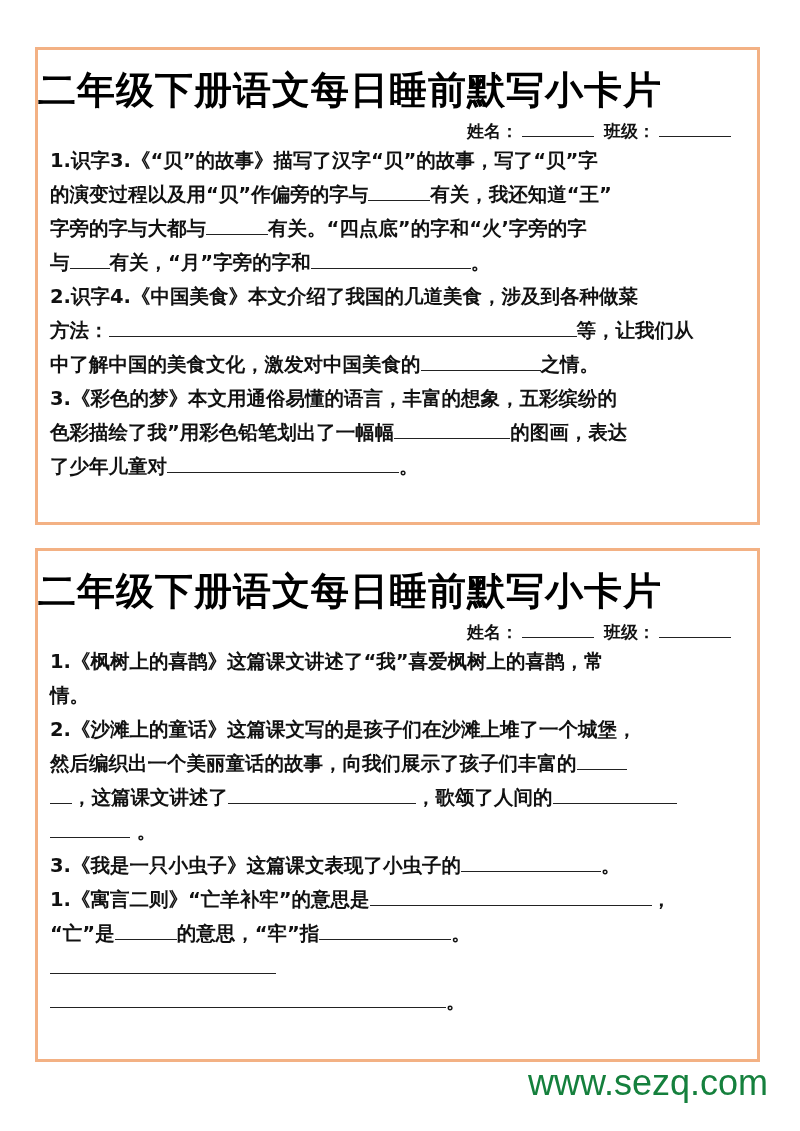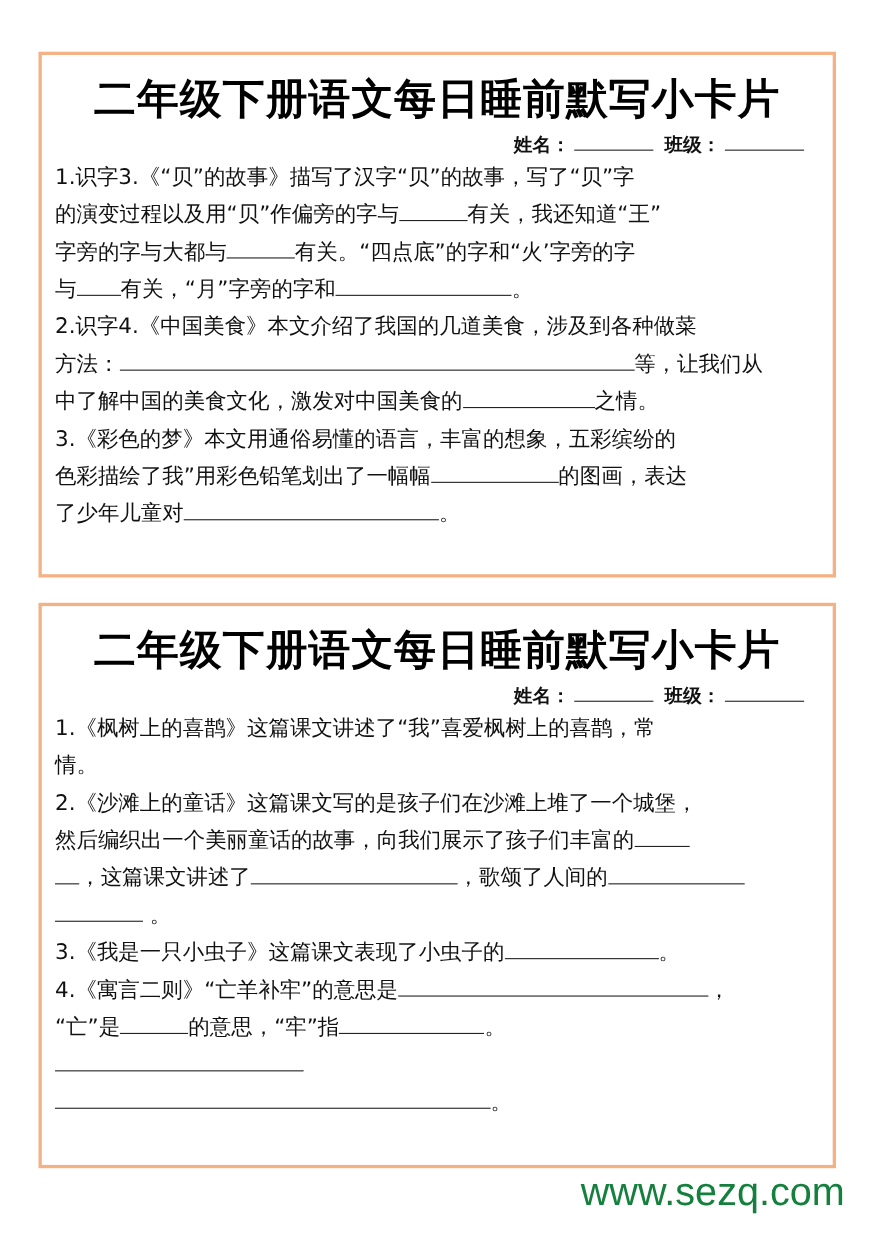--- a/index.html
+++ b/index.html
@@ -8,31 +8,31 @@
     font-family: "DejaVu Sans", "Liberation Sans", sans-serif; color: #111;
     overflow: hidden;
   }
   .card {
     position: absolute; left: 35px; width: 725px;
     border: 3px solid #f3b184; box-sizing: border-box; background: #fff;
   }
   #card1 { top: 47px; height: 478px; }
   #card2 { top: 548px; height: 514px; }
   .title {
-    text-align: center; font-family: "DejaVu Serif", "Liberation Serif", serif;
+    font-family: "DejaVu Serif", "Liberation Serif", serif;
     font-weight: bold; font-size: 38px; letter-spacing: 1px;
     margin-top: 14px; height: 52px; line-height: 52px; color: #000;
   }
   .namerow {
     text-align: right; font-size: 17px; font-weight: bold;
     padding-right: 22px; margin-top: 2px; height: 26px; line-height: 26px;
   }
   .namerow .blank { display: inline-block; width: 72px; border-bottom: 1.5px solid #222; height: 18px; vertical-align: baseline; margin: 0 4px; }
   .body { padding: 0 12px 0 12px; font-size: 19.5px; line-height: 34px; }
-  .line { white-space: nowrap; height: 34px; }
+  .line { white-space: nowrap; height: 34px; font-weight: bold; }
   .b { display: inline-block; border-bottom: 1.5px solid #222; height: 22px; vertical-align: baseline; }
   .watermark {
     position: absolute; right: 32px; top: 1062px;
     font-family: "Liberation Sans", sans-serif; font-size: 36px; color: #15803d;
   }
 </style>
 </head>
 <body>
 
 <div class="card" id="card1">
@@ -62,20 +62,20 @@
     <span>班级：</span><span class="blank"></span>
   </div>
   <div class="body">
       <div class="line"><span>1.《枫树上的喜鹊》这篇课文讲述了“我”喜爱枫树上的喜鹊，常</span></div>
       <div class="line"><span>情。</span></div>
       <div class="line"><span>2.《沙滩上的童话》这篇课文写的是孩子们在沙滩上堆了一个城堡，</span></div>
       <div class="line"><span>然后编织出一个美丽童话的故事，向我们展示了孩子们丰富的</span><span class="b" style="width: 50px;"></span></div>
       <div class="line"><span class="b" style="width: 22px;"></span><span>，这篇课文讲述了</span><span class="b" style="width: 188px;"></span><span>，歌颂了人间的</span><span class="b" style="width: 124px;"></span></div>
       <div class="line"><span class="b" style="width: 80px;"></span><span> 。</span></div>
       <div class="line"><span>3.《我是一只小虫子》这篇课文表现了小虫子的</span><span class="b" style="width: 140px;"></span><span>。</span></div>
-      <div class="line"><span>4.《寓言二则》“亡羊补牢”的意思是</span><span class="b" style="width: 282px;"></span><span>，</span></div>
+      <div class="line"><span>1.《寓言二则》“亡羊补牢”的意思是</span><span class="b" style="width: 282px;"></span><span>，</span></div>
       <div class="line"><span>“亡”是</span><span class="b" style="width: 62px;"></span><span>的意思，“牢”指</span><span class="b" style="width: 132px;"></span><span>。</span></div>
       <div class="line"><span class="b" style="width: 226px;"></span></div>
       <div class="line"><span class="b" style="width: 396px;"></span><span>。</span></div>
     </div>
 </div>
 
 <div class="watermark">www.sezq.com</div>
 
 </body></html>

